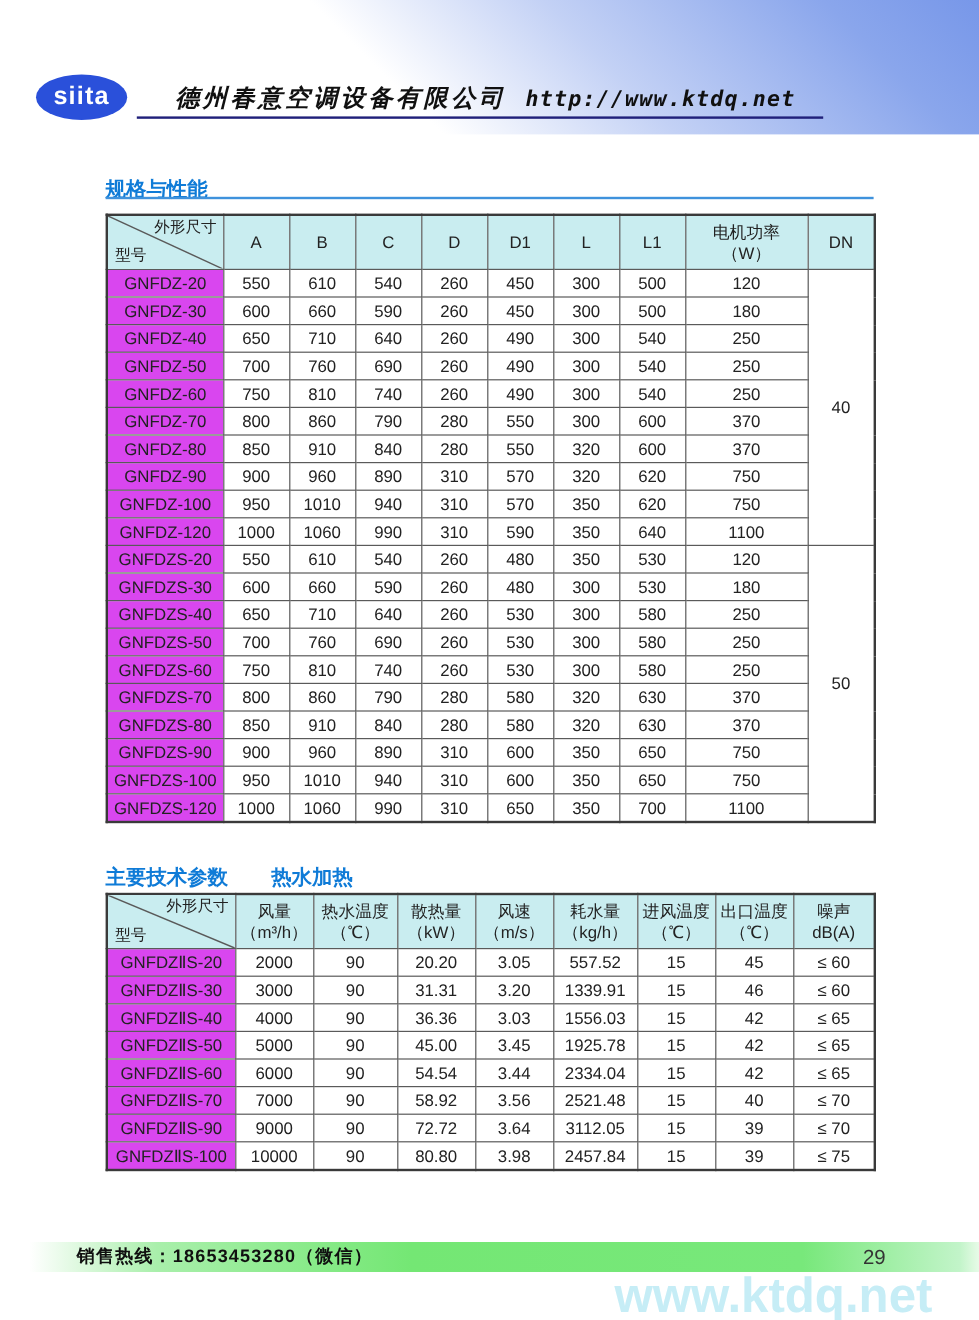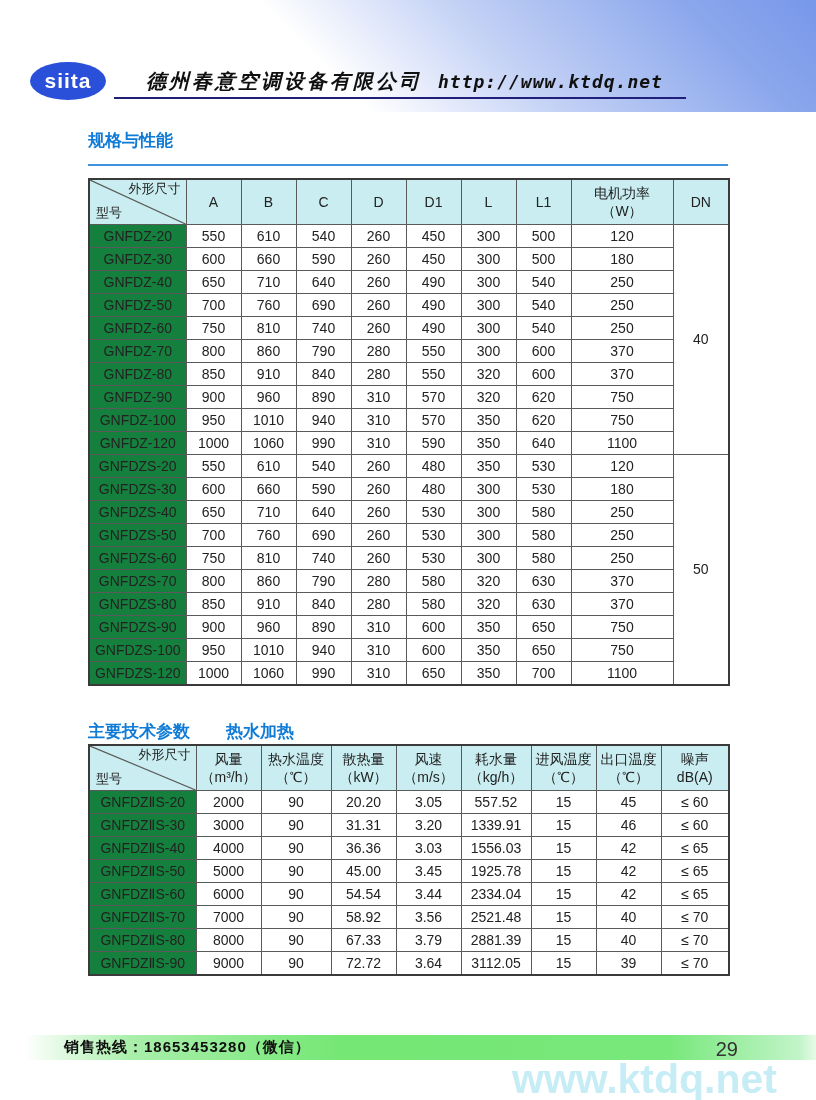--- a/index.html
+++ b/index.html
@@ -26,52 +26,52 @@
   .website {
     font-family:"DejaVu Sans Mono", monospace; font-weight:bold;
     font-size:18px; letter-spacing:1px; margin-left:16px; color:#101010;
   }
   .header-rule {
     position:absolute; left:114px; top:97px; width:572px; height:2px;
     background:#20207a;
   }
   
   .section-title { position:absolute; color:#0f7bd7; font-weight:bold; font-size:17px; white-space:nowrap; }
-  .s1-title { left:88px; top:129px; }
+  .s1-title { left:88px; top:146px; }
   .s1-rule { position:absolute; left:88px; top:164px; width:640px; height:2px; background:#3f92dc; }
   .s2-title { left:88px; top:720px; }
   .s2-title .sub { margin-left:36px; }
   
   table { position:absolute; border-collapse:collapse; table-layout:fixed; background:#ffffff; border:2px solid #3a3a3a; }
   #table1 { left:88px; top:178px; width:640px; }
   #table2 { left:88px; top:744px; width:640px; }
   th, td {
     border:1px solid #5a5a5a; text-align:center; vertical-align:middle;
     font-size:14px; font-weight:normal; color:#222; padding:1px 0; line-height:1.15;
     overflow:hidden; white-space:nowrap;
   }
   thead th { background:#c9edf0; height:42px; }
   thead th div { line-height:1.3; }
   tbody td { height:20px; }
   #table1 tbody tr { height:22.7px; }
   #table2 tbody tr { height:22.5px; }
-  td.model { background:#15803d; }
+  td.model { background:#d946ef; }
   
   th.corner { position:relative; padding:0; }
   th.corner svg { position:absolute; left:0; top:0; width:100%; height:100%; }
   th.corner .top { position:absolute; top:3px; right:5px; font-size:13px;font-family:Liberation Mono, monospace; }
   th.corner .bottom { position:absolute; bottom:3px; left:6px; font-size:13px; }
   
   .footer-bar {
     position:absolute; left:0; top:1035px; width:816px; height:25px;
     background: linear-gradient(90deg, #ffffff 0%, #ffffff 3%, #a9efab 16%, #74e774 42%, #78e87b 82%, #c2f4c9 98%, #e8fbe8 100%);
     display:flex; align-items:center;
   }
   .hotline { margin-left:64px; font-weight:bold; font-size:15px; color:#101010; letter-spacing:1px; }
-  .page-num { position:absolute; right:78px; top:1038px; font-size:20px; color:#333; }
+  .page-num { position:absolute; right:78px; top:1038px; font-size:17px; color:#333; }
   .watermark {
     position:absolute; left:512px; top:1056px; white-space:nowrap;
     font-size:41px; font-weight:bold; color:#c6edf6; letter-spacing:0;
   }
 </style>
 </head>
 <body>
 
 <div class="page">
 
@@ -486,40 +486,40 @@
           <td>7000</td>
           <td>90</td>
           <td>58.92</td>
           <td>3.56</td>
           <td>2521.48</td>
           <td>15</td>
           <td>40</td>
           <td>≤ 70</td>
         </tr>
         <tr>
-          <td class="model">GNFDZⅡS-80</td>
-          <td>8000</td>
-          <td>90</td>
-          <td>67.33</td>
-          <td>3.79</td>
-          <td>2881.39</td>
-          <td>15</td>
-          <td>40</td>
-          <td>≤ 70</td>
-        </tr>
-        <tr>
           <td class="model">GNFDZⅡS-90</td>
           <td>9000</td>
           <td>90</td>
           <td>72.72</td>
           <td>3.64</td>
           <td>3112.05</td>
           <td>15</td>
           <td>39</td>
           <td>≤ 70</td>
+        </tr>
+        <tr>
+          <td class="model">GNFDZⅡS-100</td>
+          <td>10000</td>
+          <td>90</td>
+          <td>80.80</td>
+          <td>3.98</td>
+          <td>2457.84</td>
+          <td>15</td>
+          <td>39</td>
+          <td>≤ 75</td>
         </tr>
       </tbody>
   </table>
 
   <div class="footer-bar">
     <span class="hotline">销售热线：18653453280（微信）</span>
   </div>
   <div class="page-num">29</div>
   <div class="watermark">www.ktdq.net</div>
 

